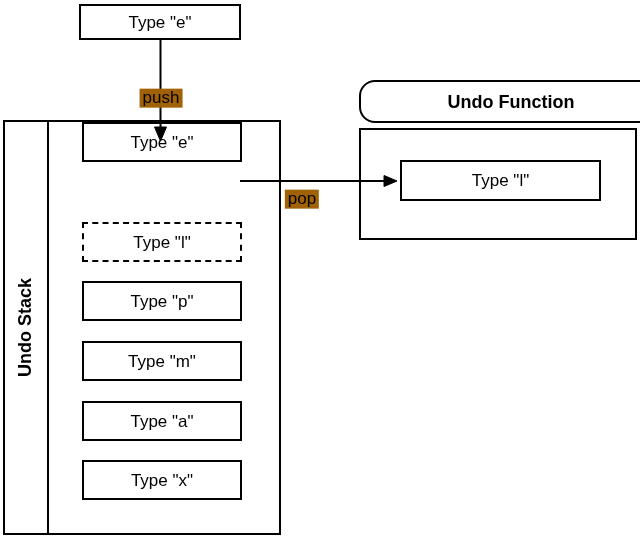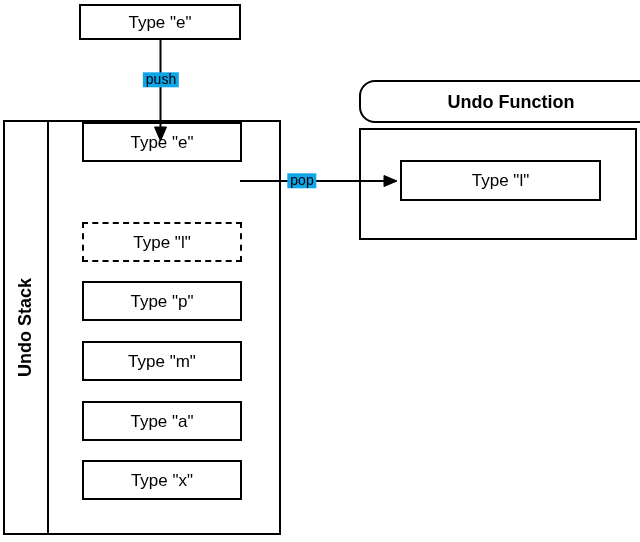--- a/index.html
+++ b/index.html
@@ -73,26 +73,27 @@
     left: 0; top: 0;
     width: 640px; height: 542px;
     z-index: 5;
     pointer-events: none;
   }
 
   
   .edge-label {
     position: absolute;
     z-index: 6;
-    background: #0ea5e9;
-    font-size: 14px;
+    background: #a16207;
+    font-size: 17px;
     line-height: 1.1;
     padding: 0 3px;
     transform: translate(-50%, -50%);
     white-space: nowrap;
+    margin-top: 18px;
   }
   #push-label { left: 161px; top: 80px; }
   #pop-label  { left: 302px; top: 181px; }
 </style>
 </head>
 <body>
 
 <div id="canvas">
 
   <div id="input-box" class="box">

